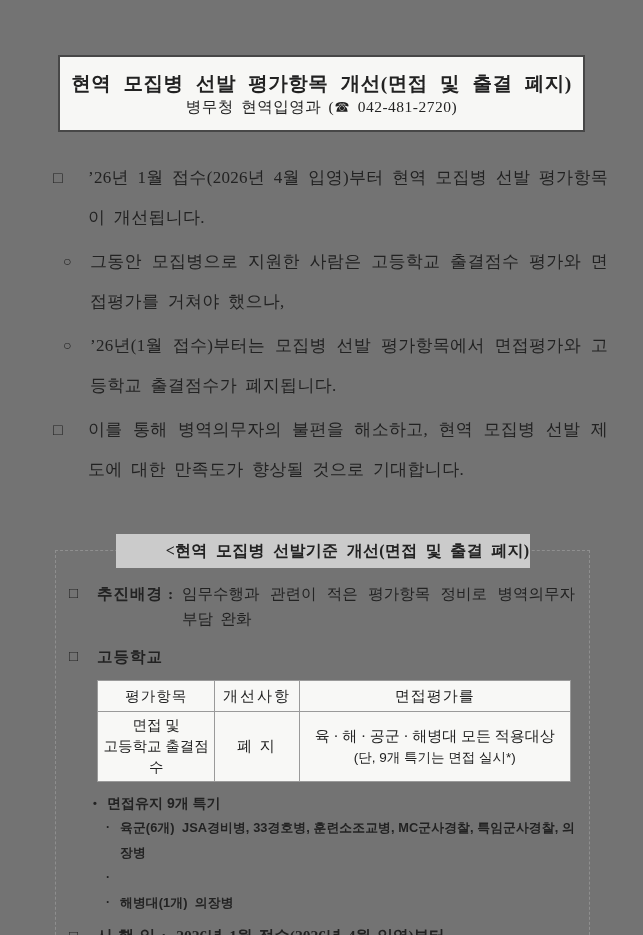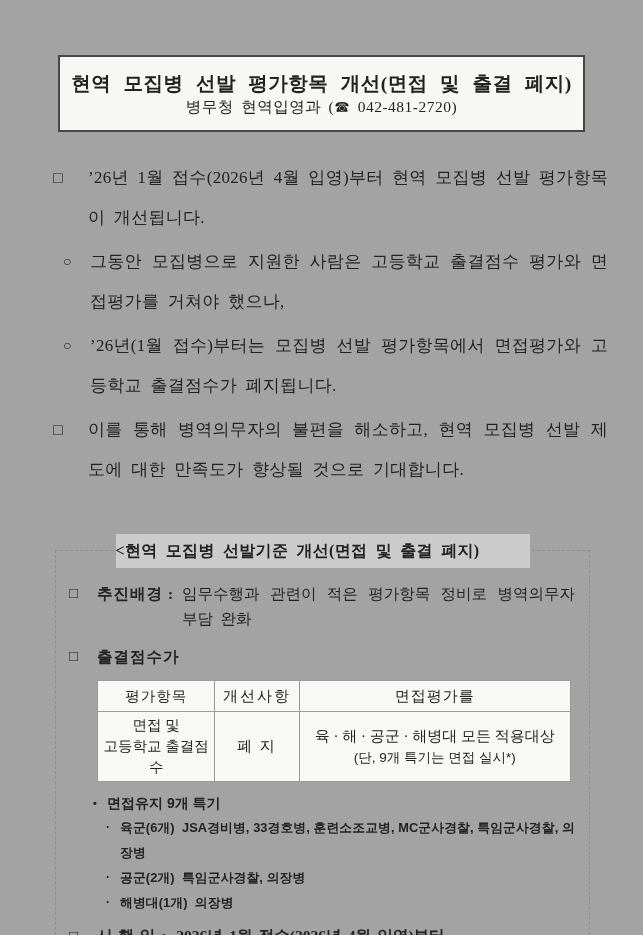--- a/index.html
+++ b/index.html
@@ -1,21 +1,21 @@
 <!DOCTYPE html>
 <html lang="ko"><head>
 <meta charset="utf-8">
 <style>
   html,body{margin:0;padding:0;}
   body{background:#e9e9e7;}
   .screen{
     position:relative;
     width:643px;height:935px;
     margin:0 auto;
-    background:#a3a3a3;
+    background:#737373;
     overflow:hidden;
     font-family:"Liberation Serif","DejaVu Serif",serif;
     color:#222222;
     box-sizing:border-box;
     padding:55px 35px 0 35px;
   }
   
   .title-box{
     margin:0 23px;
     border:2px solid #474747;
@@ -60,21 +60,21 @@
     border:1px dashed #8f8f8f;
     padding:30px 14px 10px 13px;
     box-sizing:border-box;
   }
   .band{
     position:absolute;
     top:-17px;left:50%;
     transform:translateX(-50%);
     width:414px;
     background:#cbcbcb;
-    text-align:left;
+    text-align:right;
     font-size:16px;
     font-weight:bold;
     letter-spacing:0.3px;
     word-spacing:4px;
     padding:7px 0 6px 0;
   }
   .ib-row{
     display:flex;
     font-size:15.5px;
     line-height:25px;
@@ -173,21 +173,21 @@
     <div class="band">&lt;현역 모집병 선발기준 개선(면접 및 출결 폐지)</div>
 
     <div class="ib-row">
       <span class="marker">□</span>
       <span class="lbl">추진배경 :</span>
       <span class="txt">임무수행과 관련이 적은 평가항목 정비로 병역의무자 부담 완화</span>
     </div>
 
     <div class="ib-row second">
       <span class="marker">□</span>
-      <span class="lbl">출결점수가</span>
+      <span class="lbl">고등학교</span>
     </div>
 
     <table class="kv">
       <tbody>
           <tr>
         <th class="c1">평가항목</th>
         <th class="c2">개선사항</th>
         <th class="c3">면접평가를</th>
       </tr>
       <tr>
@@ -208,21 +208,20 @@
       <div class="note-head">
         <span class="marker">•</span>
         <span>면접유지 9개 특기</span>
       </div>
       <div class="note-item">
         <span class="marker">·</span>
         <span class="ntext">육군(6개)  JSA경비병, 33경호병, 훈련소조교병, MC군사경찰, 특임군사경찰, 의장병</span>
       </div>
       <div class="note-item">
         <span class="marker">·</span>
-        <span class="ntext">공군(2개)  특임군사경찰, 의장병</span>
       </div>
       <div class="note-item">
         <span class="marker">·</span>
         <span class="ntext">해병대(1개)  의장병</span>
       </div>
     </div>
 
     <div class="effective">
       <span class="marker">□</span>
       <span class="lbl">시 행 일 :</span>

